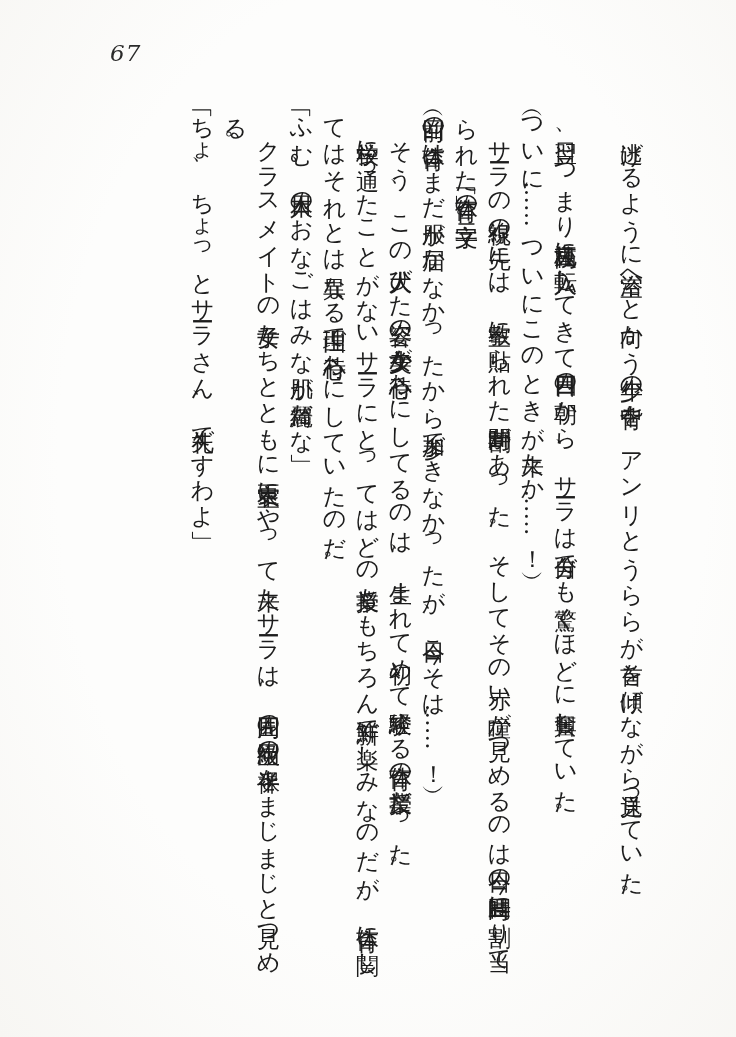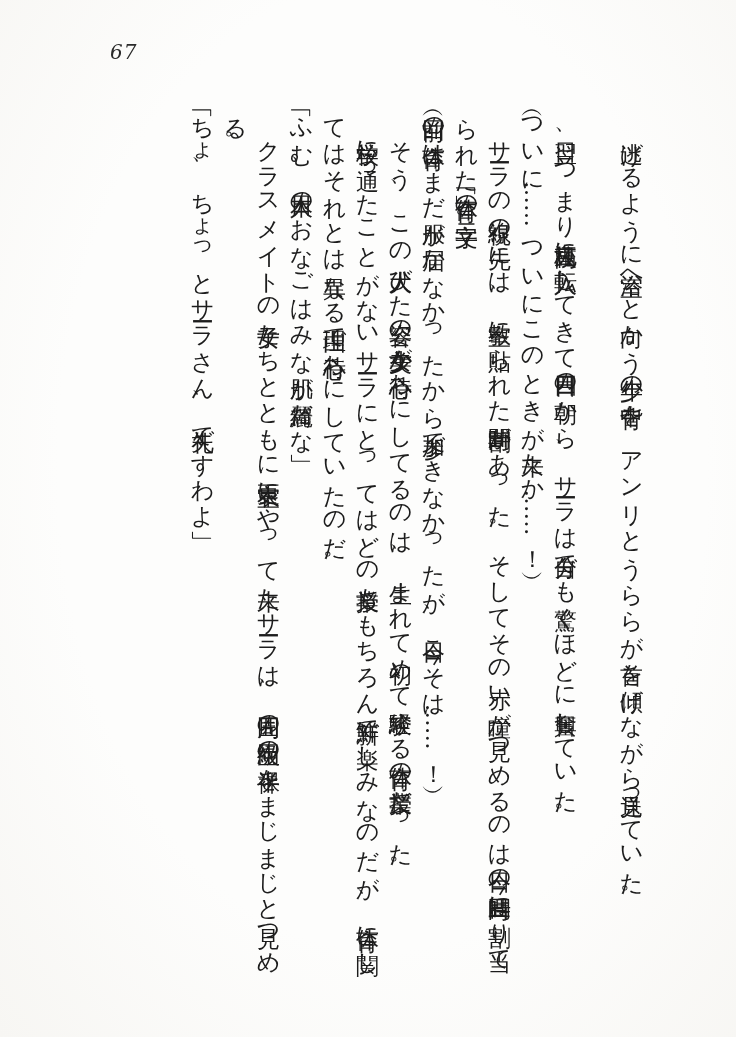--- a/index.html
+++ b/index.html
@@ -8,21 +8,21 @@
     width: 736px;
     height: 1037px;
     overflow: hidden;
     background: radial-gradient(ellipse at 52% 45%, #fdfdfc 60%, #f7f6f3 100%);
     font-family: "DejaVu Serif", "Liberation Serif", serif;
   }
   .page-number {
     position: absolute;
     left: 110px;
     top: 40px;
-    font-size: 20px;
+    font-size: 23px;
     font-style: italic;
     color: #2a2a2a;
     letter-spacing: 1px;
   }
   .text-block {
     position: absolute;
     top: 102px;
     right: 88px;
     height: 874px; 
     writing-mode: vertical-rl;

